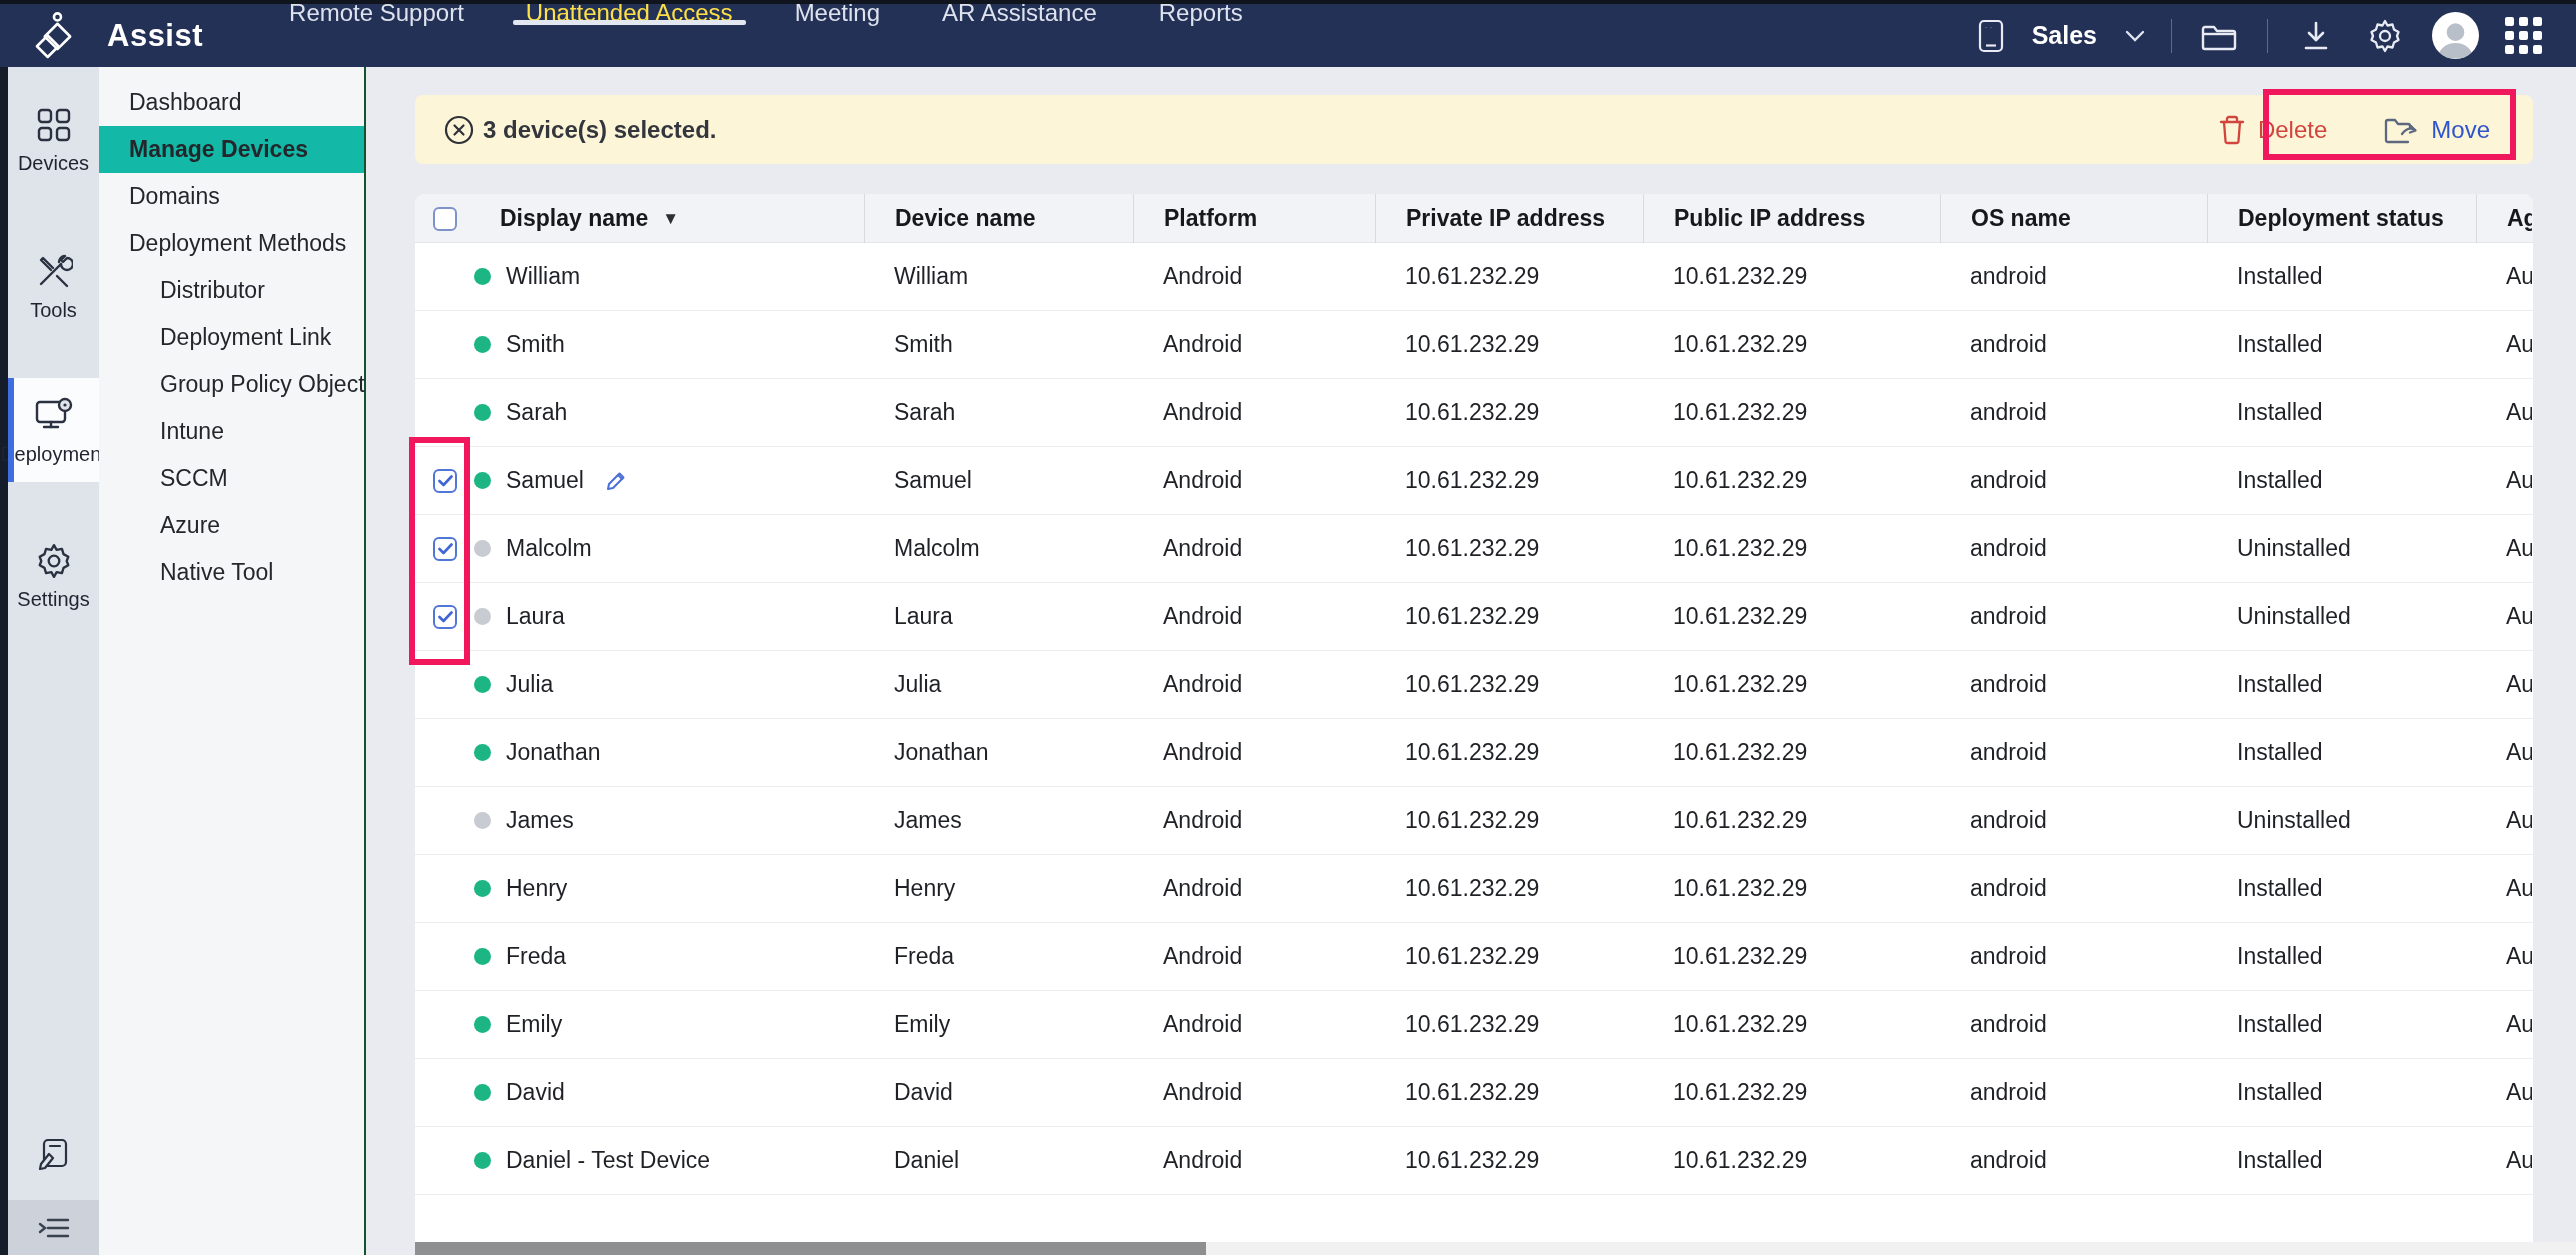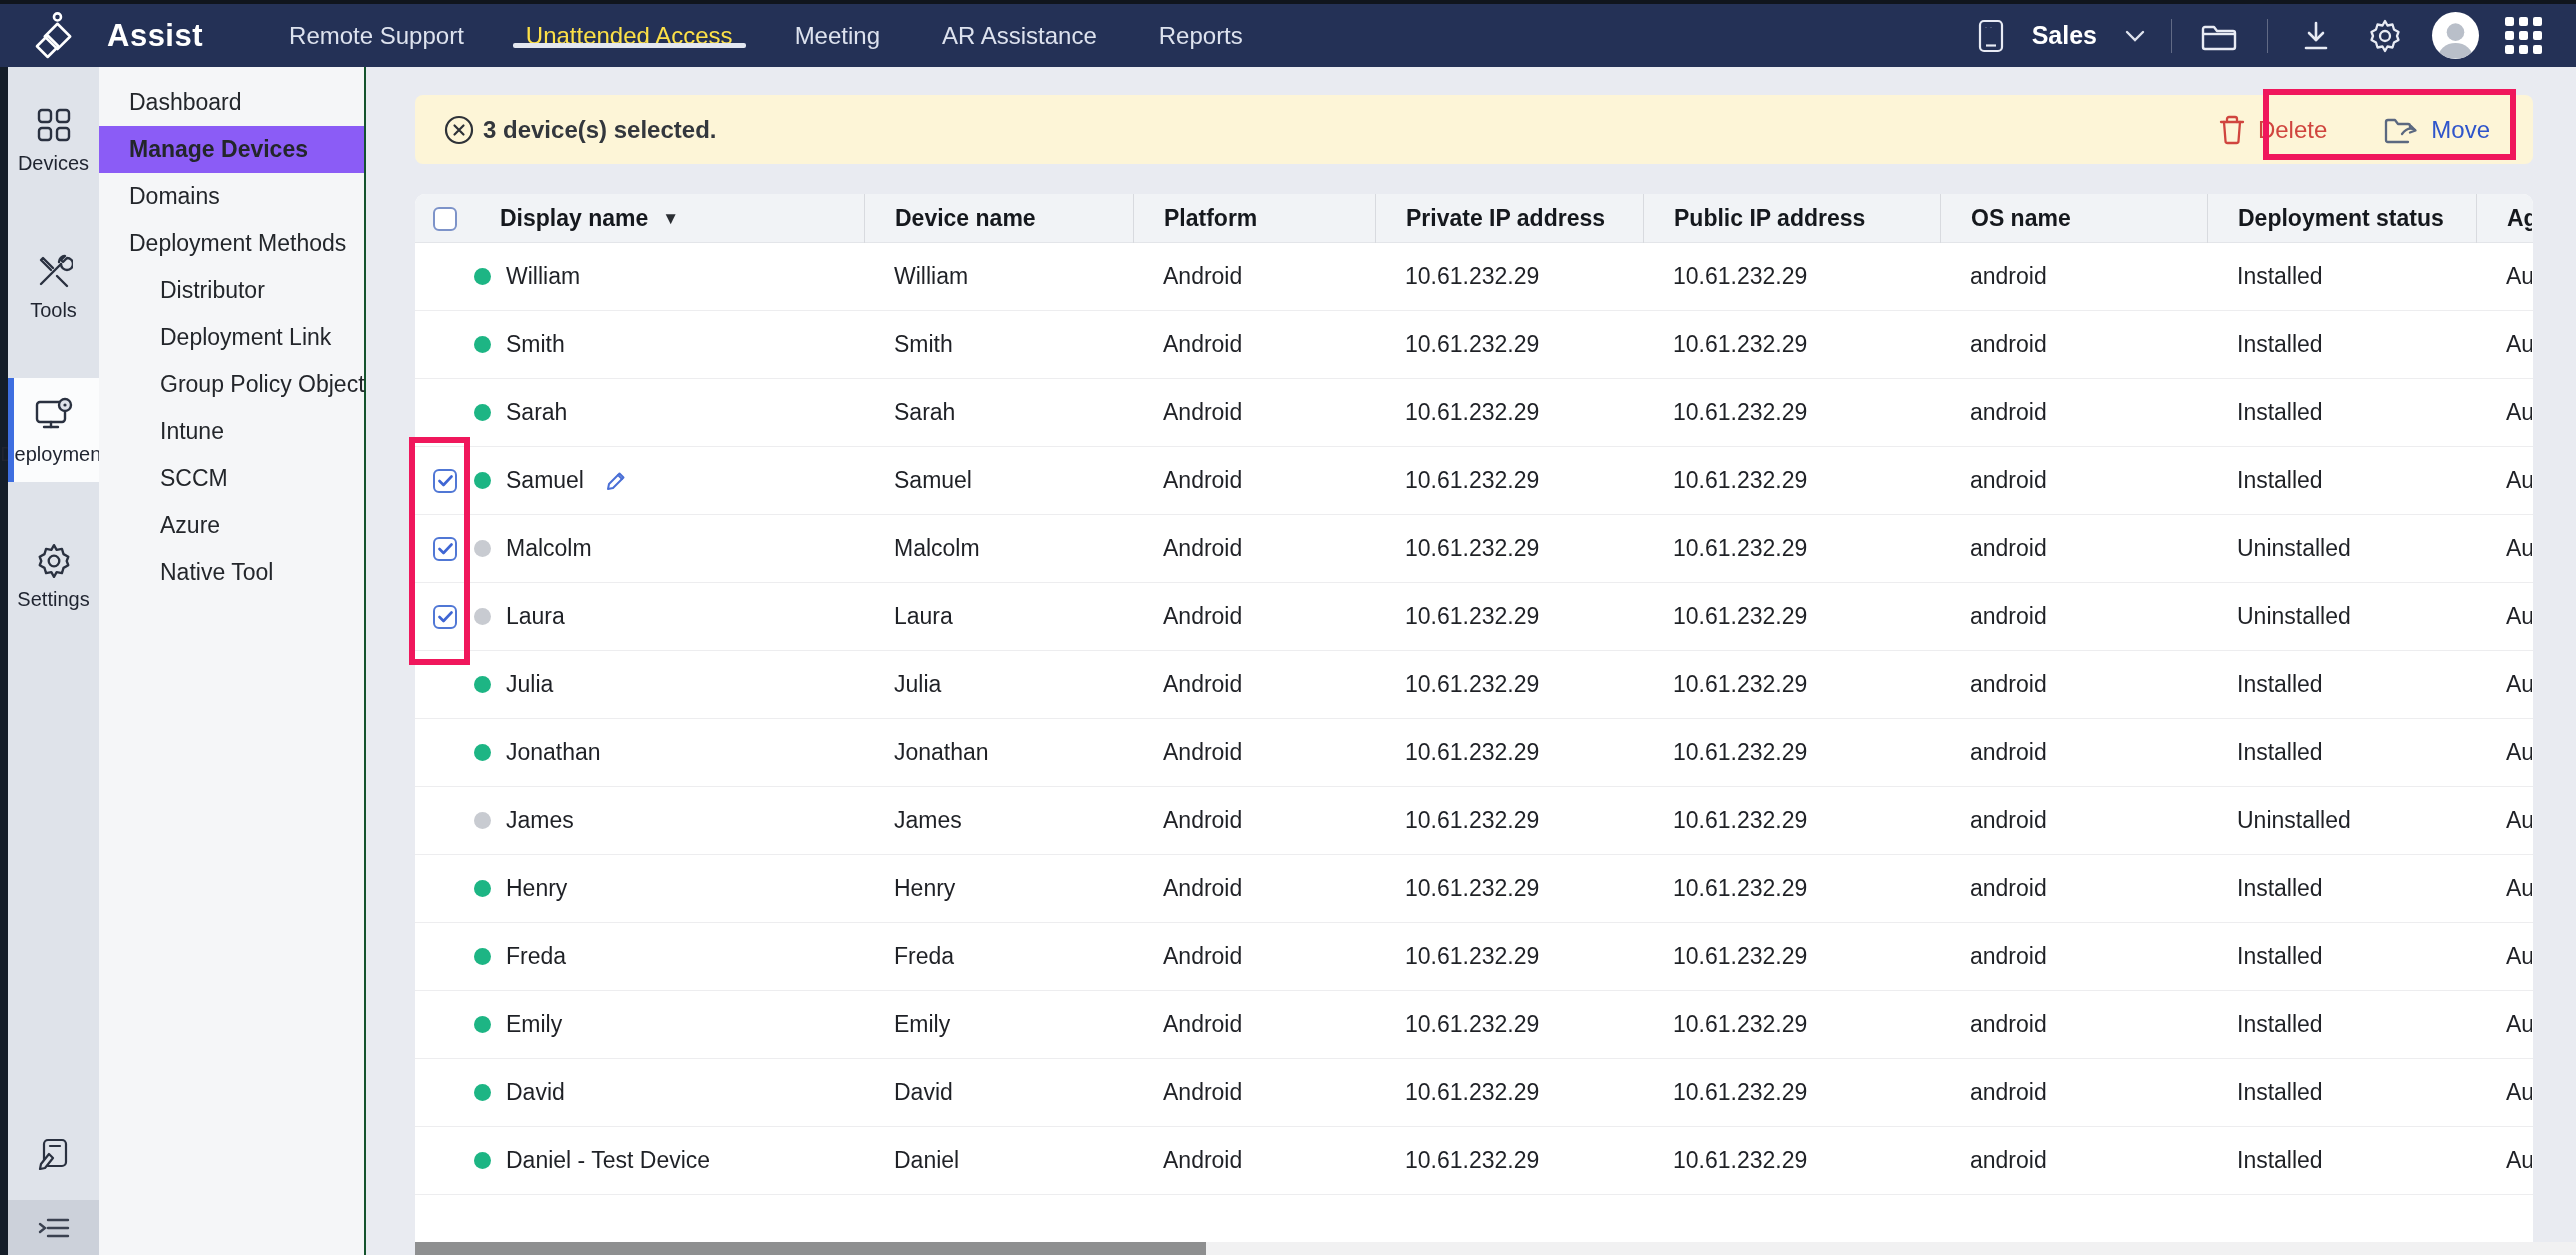--- a/index.html
+++ b/index.html
@@ -8,21 +8,21 @@
   .stage { position:relative; width:2576px; height:1255px; }
 
   
   .win-edge { position:absolute; left:0; top:0; width:100%; height:4px; background:#10151d; }
 
   
   .topbar { position:absolute; left:0; top:4px; width:100%; height:63px; background:#243156;
             display:flex; align-items:center; padding:0 34px; }
   .brand { display:flex; align-items:center; gap:28px; margin-right:55px; }
   .brand-name { color:#fff; font-size:31px; font-weight:700; letter-spacing:0.5px; }
-  .nav-tabs { display:flex; align-items:center; height:73px; }
+  .nav-tabs { display:flex; align-items:flex-start; height:73px; }
   .nav-tab { position:relative; display:flex; align-items:center; padding:0 31px; color:#dde2ee;
              font-size:24px; cursor:pointer; white-space:nowrap; }
   .nav-tab.active { color:#fde047; font-weight:400; }
   .nav-tab.active::after { content:""; position:absolute; left:18px; right:18px; bottom:2px; height:5px;
              background:#e3e7f0; border-radius:2px; }
   .topbar-right { margin-left:auto; display:flex; align-items:center; gap:26px; color:#e8ebf4; }
   .portal { display:flex; align-items:center; gap:28px; cursor:pointer; }
   .portal-label { font-size:25px; font-weight:700; color:#fff; }
   .tb-divider { width:1px; height:34px; background:rgba(255,255,255,.28); }
   .tb-icon { display:flex; align-items:center; justify-content:center; width:43px; height:43px; cursor:pointer; }
@@ -49,21 +49,21 @@
   .rail-bottom { position:absolute; left:0; bottom:0; width:100%; }
   .rail-note { display:flex; justify-content:center; padding:24px 0 30px; cursor:pointer; }
   .rail-collapse { height:55px; background:#ccd1da; display:flex; align-items:center; justify-content:center; cursor:pointer; }
 
   
   .sidenav { position:absolute; left:99px; top:67px; width:267px; height:1188px; background:#f5f6f8;
              border-right:2px solid #14532d; padding-top:12px; }
   .sn-item { height:47px; display:flex; align-items:center; padding-left:30px; font-size:23px;
              color:#23262b; cursor:pointer; white-space:nowrap; }
   .sn-item.indent { padding-left:61px; }
-  .sn-item.active { background:#8b5cf6; font-weight:700;text-align:center; }
+  .sn-item.active { background:#14b8a6; font-weight:700;text-align:center; }
 
   
   .main { position:absolute; left:366px; top:67px; width:2210px; height:1188px; background:#e9ebf1;
           padding:28px 43px 0 49px; }
 
   .banner { height:69px; background:#fdf5d7; border-radius:8px; display:flex; align-items:center;
             padding:0 43px 0 28px; }
   .banner-left { display:flex; align-items:center; gap:8px; }
   .banner-msg { font-size:24px; font-weight:700; color:#33373d; }
   .banner-actions { margin-left:auto; display:flex; align-items:center; gap:57px; }

